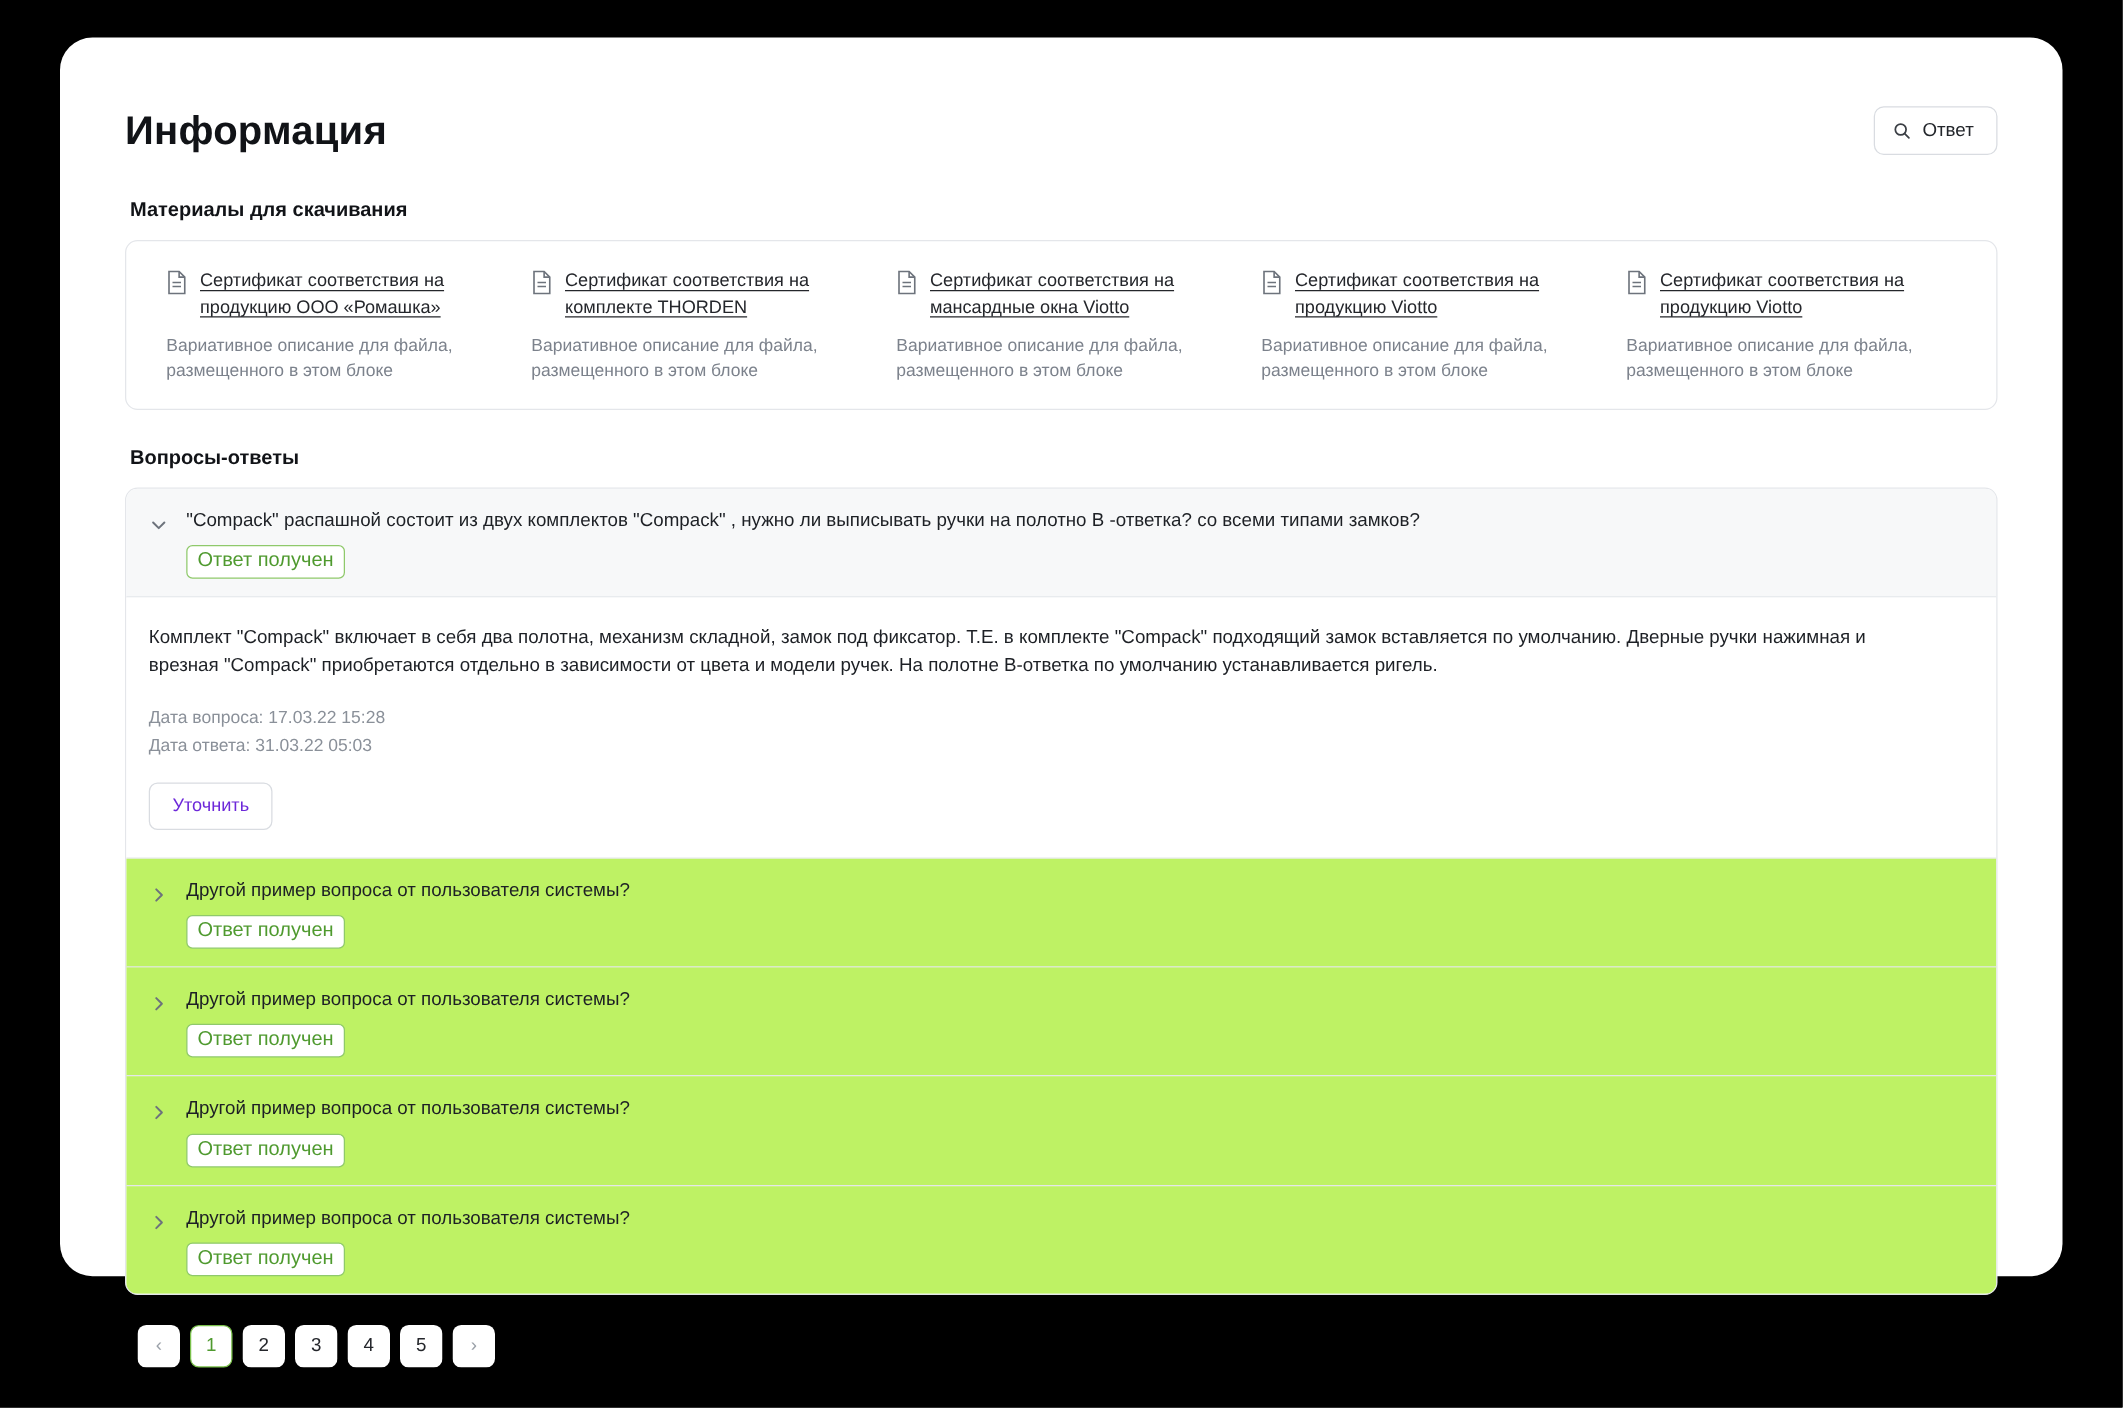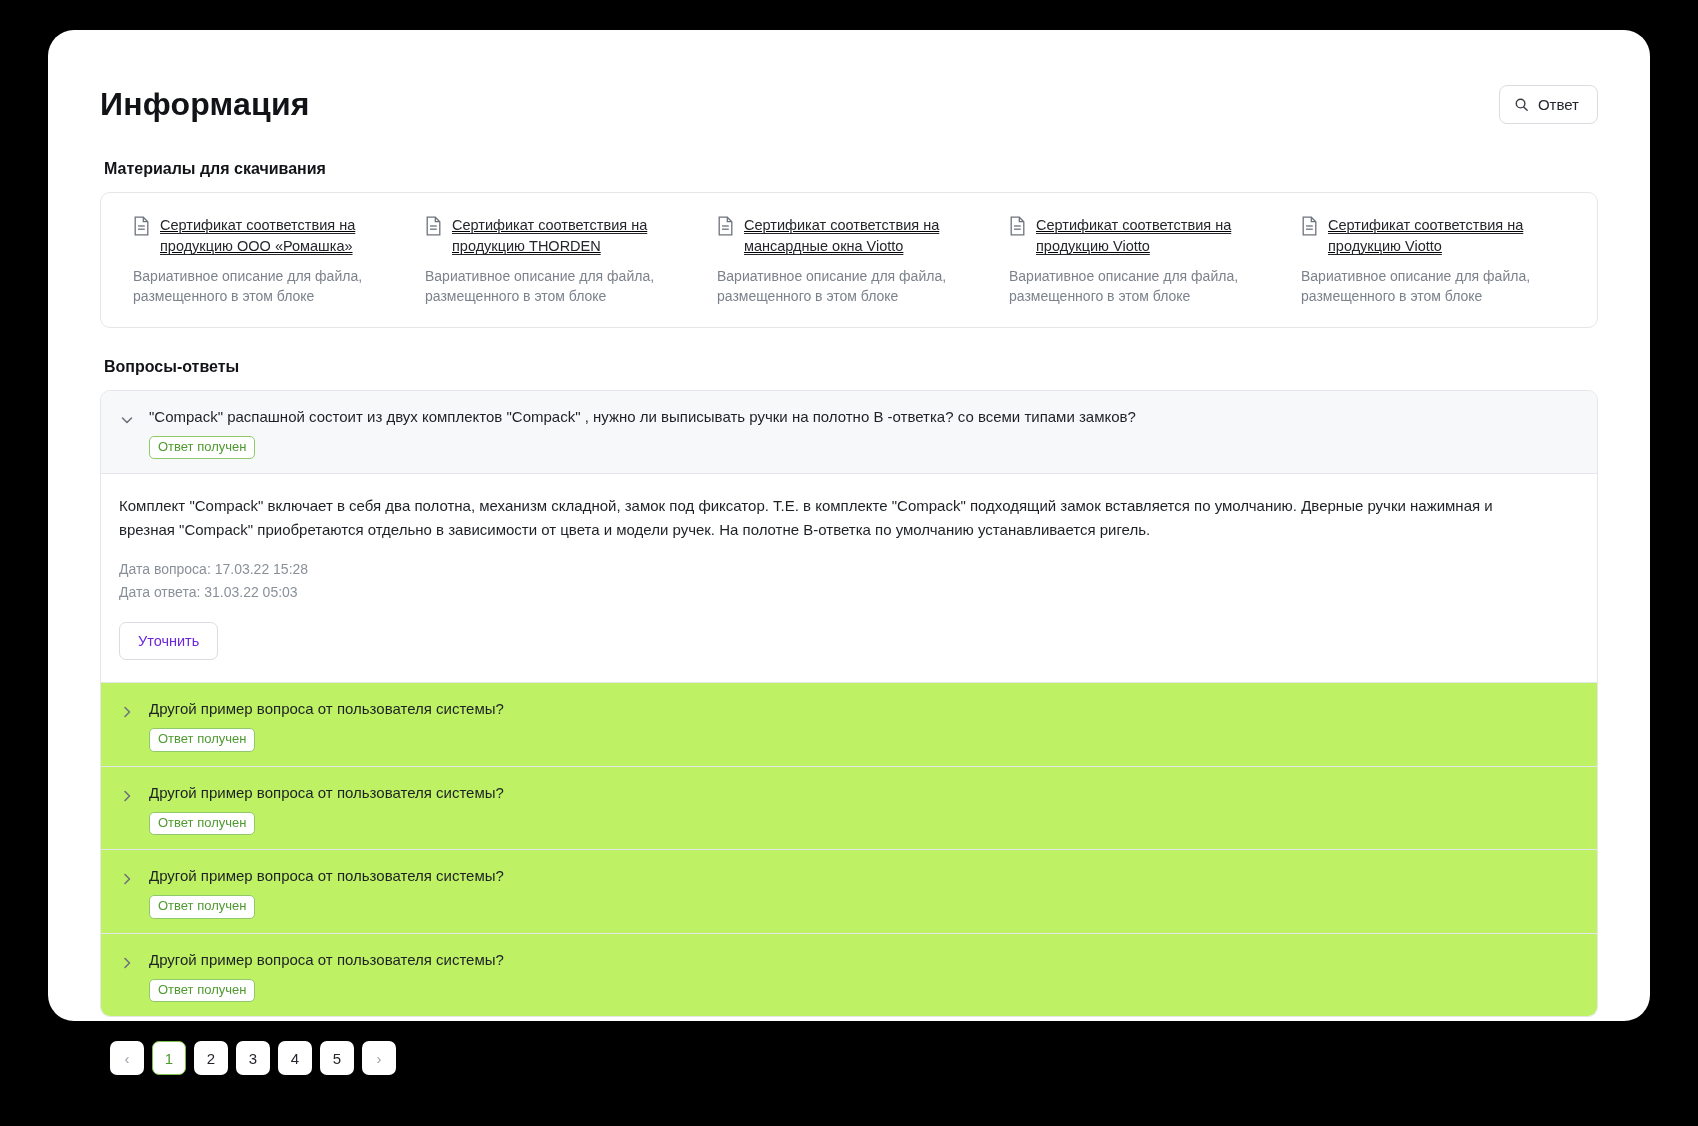--- a/index.html
+++ b/index.html
@@ -73,21 +73,20 @@
     width: 20%;
     padding: 0 22px 0 14px;
     display: flex;
     flex-direction: column;
     gap: 10px;
   }
   .dl-top {
     display: flex;
     gap: 10px;
     align-items: flex-start;
-    text-decoration: underline;
   }
   .dl-link {
     font-size: 14.5px;
     line-height: 1.42;
     color: #24262b;
     text-decoration: underline;
     text-underline-offset: 2.5px;
     cursor: pointer;
   }
   .dl-desc {
@@ -123,21 +122,21 @@
   }
   .q-body { flex: 1 1 auto; }
   .q-text {
     font-size: 15px;
     color: #1d2025;
     line-height: 1.35;
   }
   .badge {
     display: inline-block;
     margin-top: 9px;
-    font-size: 13px;
+    font-size: 16px;
     color: #4f9a2f;
     border: 1px solid #8fc96b;
     border-radius: 5px;
     padding: 2px 8px 3px;
     background: #fff;
     line-height: 1.25;
   }
   .faq-a {
     padding: 20px 24px 22px 18px;
     border-bottom: 1px solid #e4e6ea;
@@ -235,21 +234,21 @@
         <div class="dl-item">
           <div class="dl-top">
             <span class="doc-icon">
               <svg width="17" height="20" viewBox="0 0 17 20" fill="none" stroke="#6d737c" stroke-width="1.3">
                 <path d="M2.2 1.2h8.1l4.5 4.5v13.1H2.2z"></path>
                 <path d="M10.3 1.2v4.5h4.5"></path>
                 <line x1="5" y1="10" x2="11.8" y2="10"></line>
                 <line x1="5" y1="13.2" x2="11.8" y2="13.2"></line>
               </svg>
             </span>
-            <span class="dl-link">Сертификат соответствия на продукцию THORDEN</span>
+            <span class="dl-link">Сертификат соответствия на комплекте THORDEN</span>
           </div>
           <div class="dl-desc">Вариативное описание для файла, размещенного в этом блоке</div>
         </div>
 
         <div class="dl-item">
           <div class="dl-top">
             <span class="doc-icon">
               <svg width="17" height="20" viewBox="0 0 17 20" fill="none" stroke="#6d737c" stroke-width="1.3">
                 <path d="M2.2 1.2h8.1l4.5 4.5v13.1H2.2z"></path>
                 <path d="M10.3 1.2v4.5h4.5"></path>

